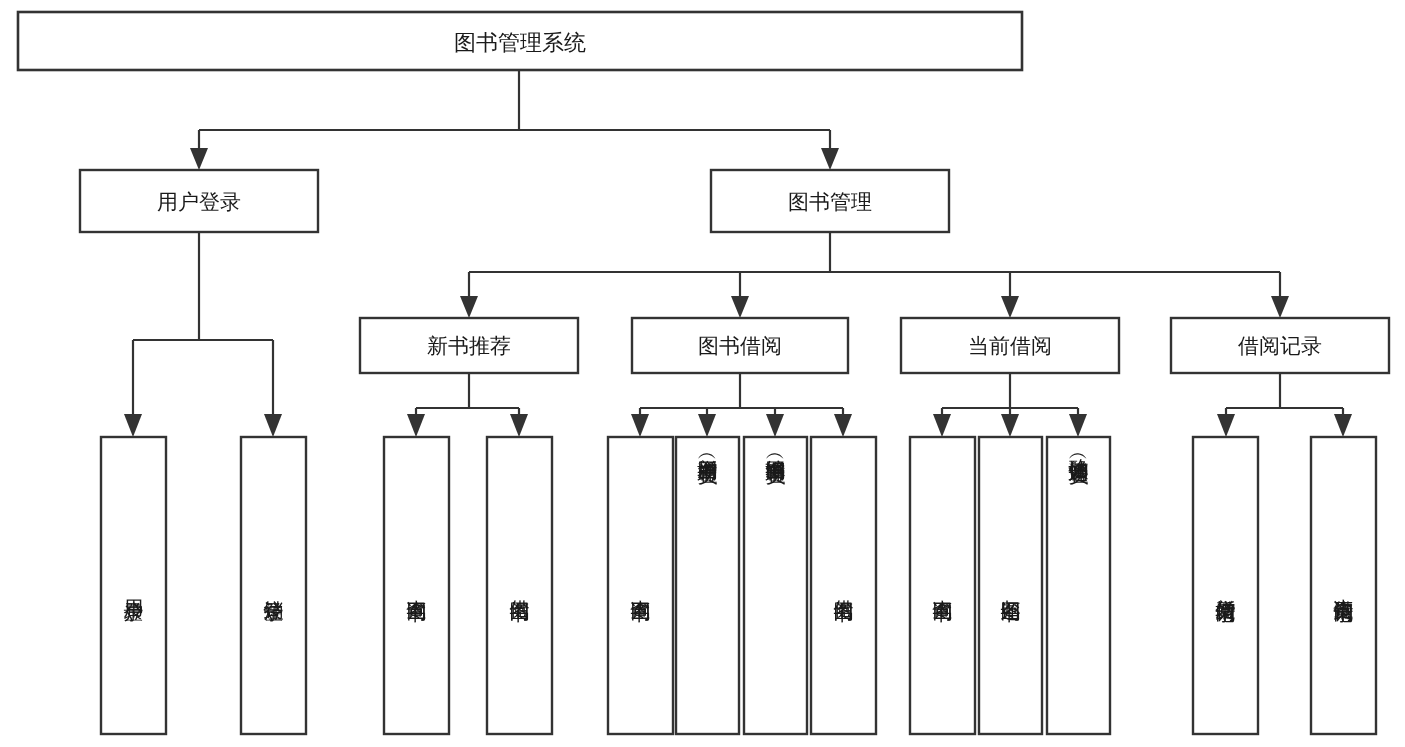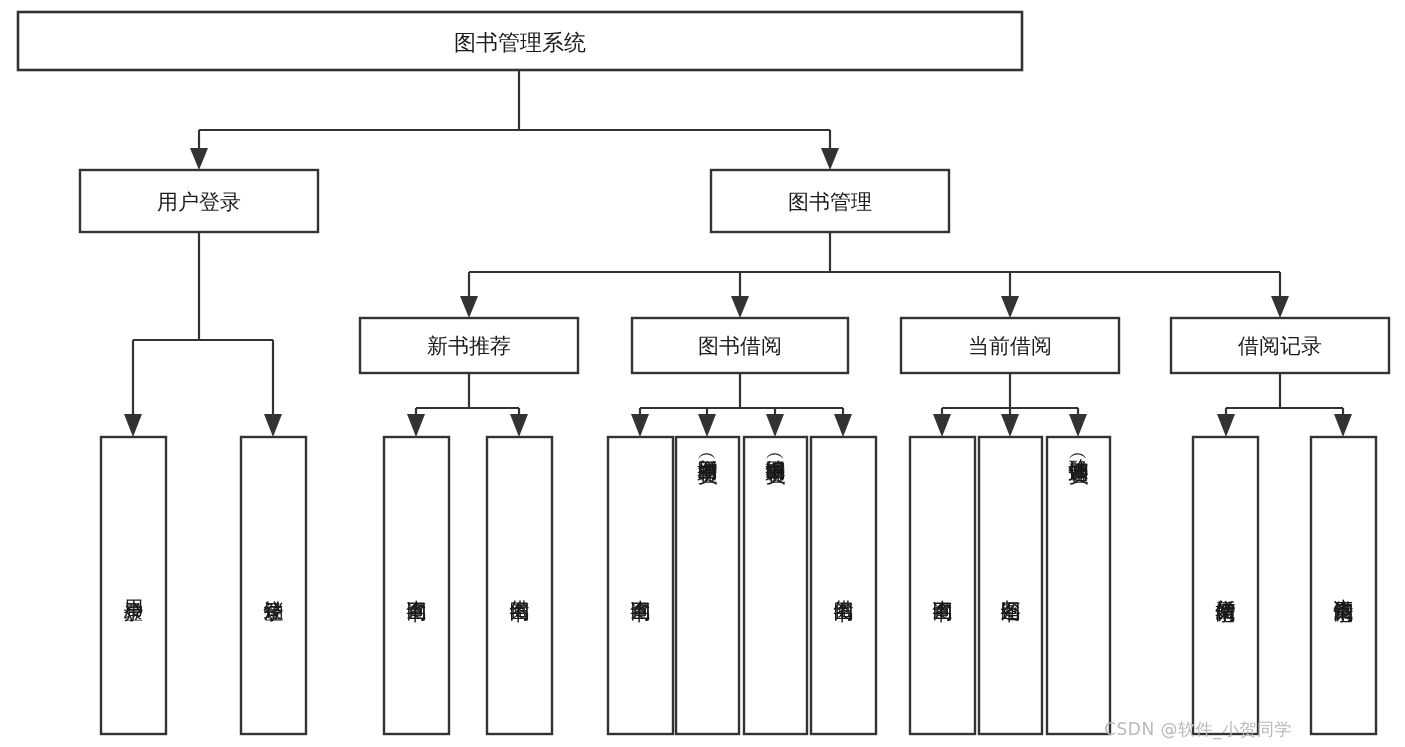--- a/index.html
+++ b/index.html
@@ -267,15 +267,14 @@
     <span class="leaf-label" style="margin-top:6px;">确认归还（管理员）</span>
   </div>
 
   <div class="leaf-label-wrap" style="left:1193px; top:437px; width:65px; height:297px;">
     <span class="leaf-label">新增借阅记录</span>
   </div>
   <div class="leaf-label-wrap" style="left:1311px; top:437px; width:65px; height:297px;">
     <span class="leaf-label">查询借阅记录</span>
   </div>
 
-  <div id="watermark">CSDN @软件_小贺同学</div>
 
 </div>
 
 </body></html>

